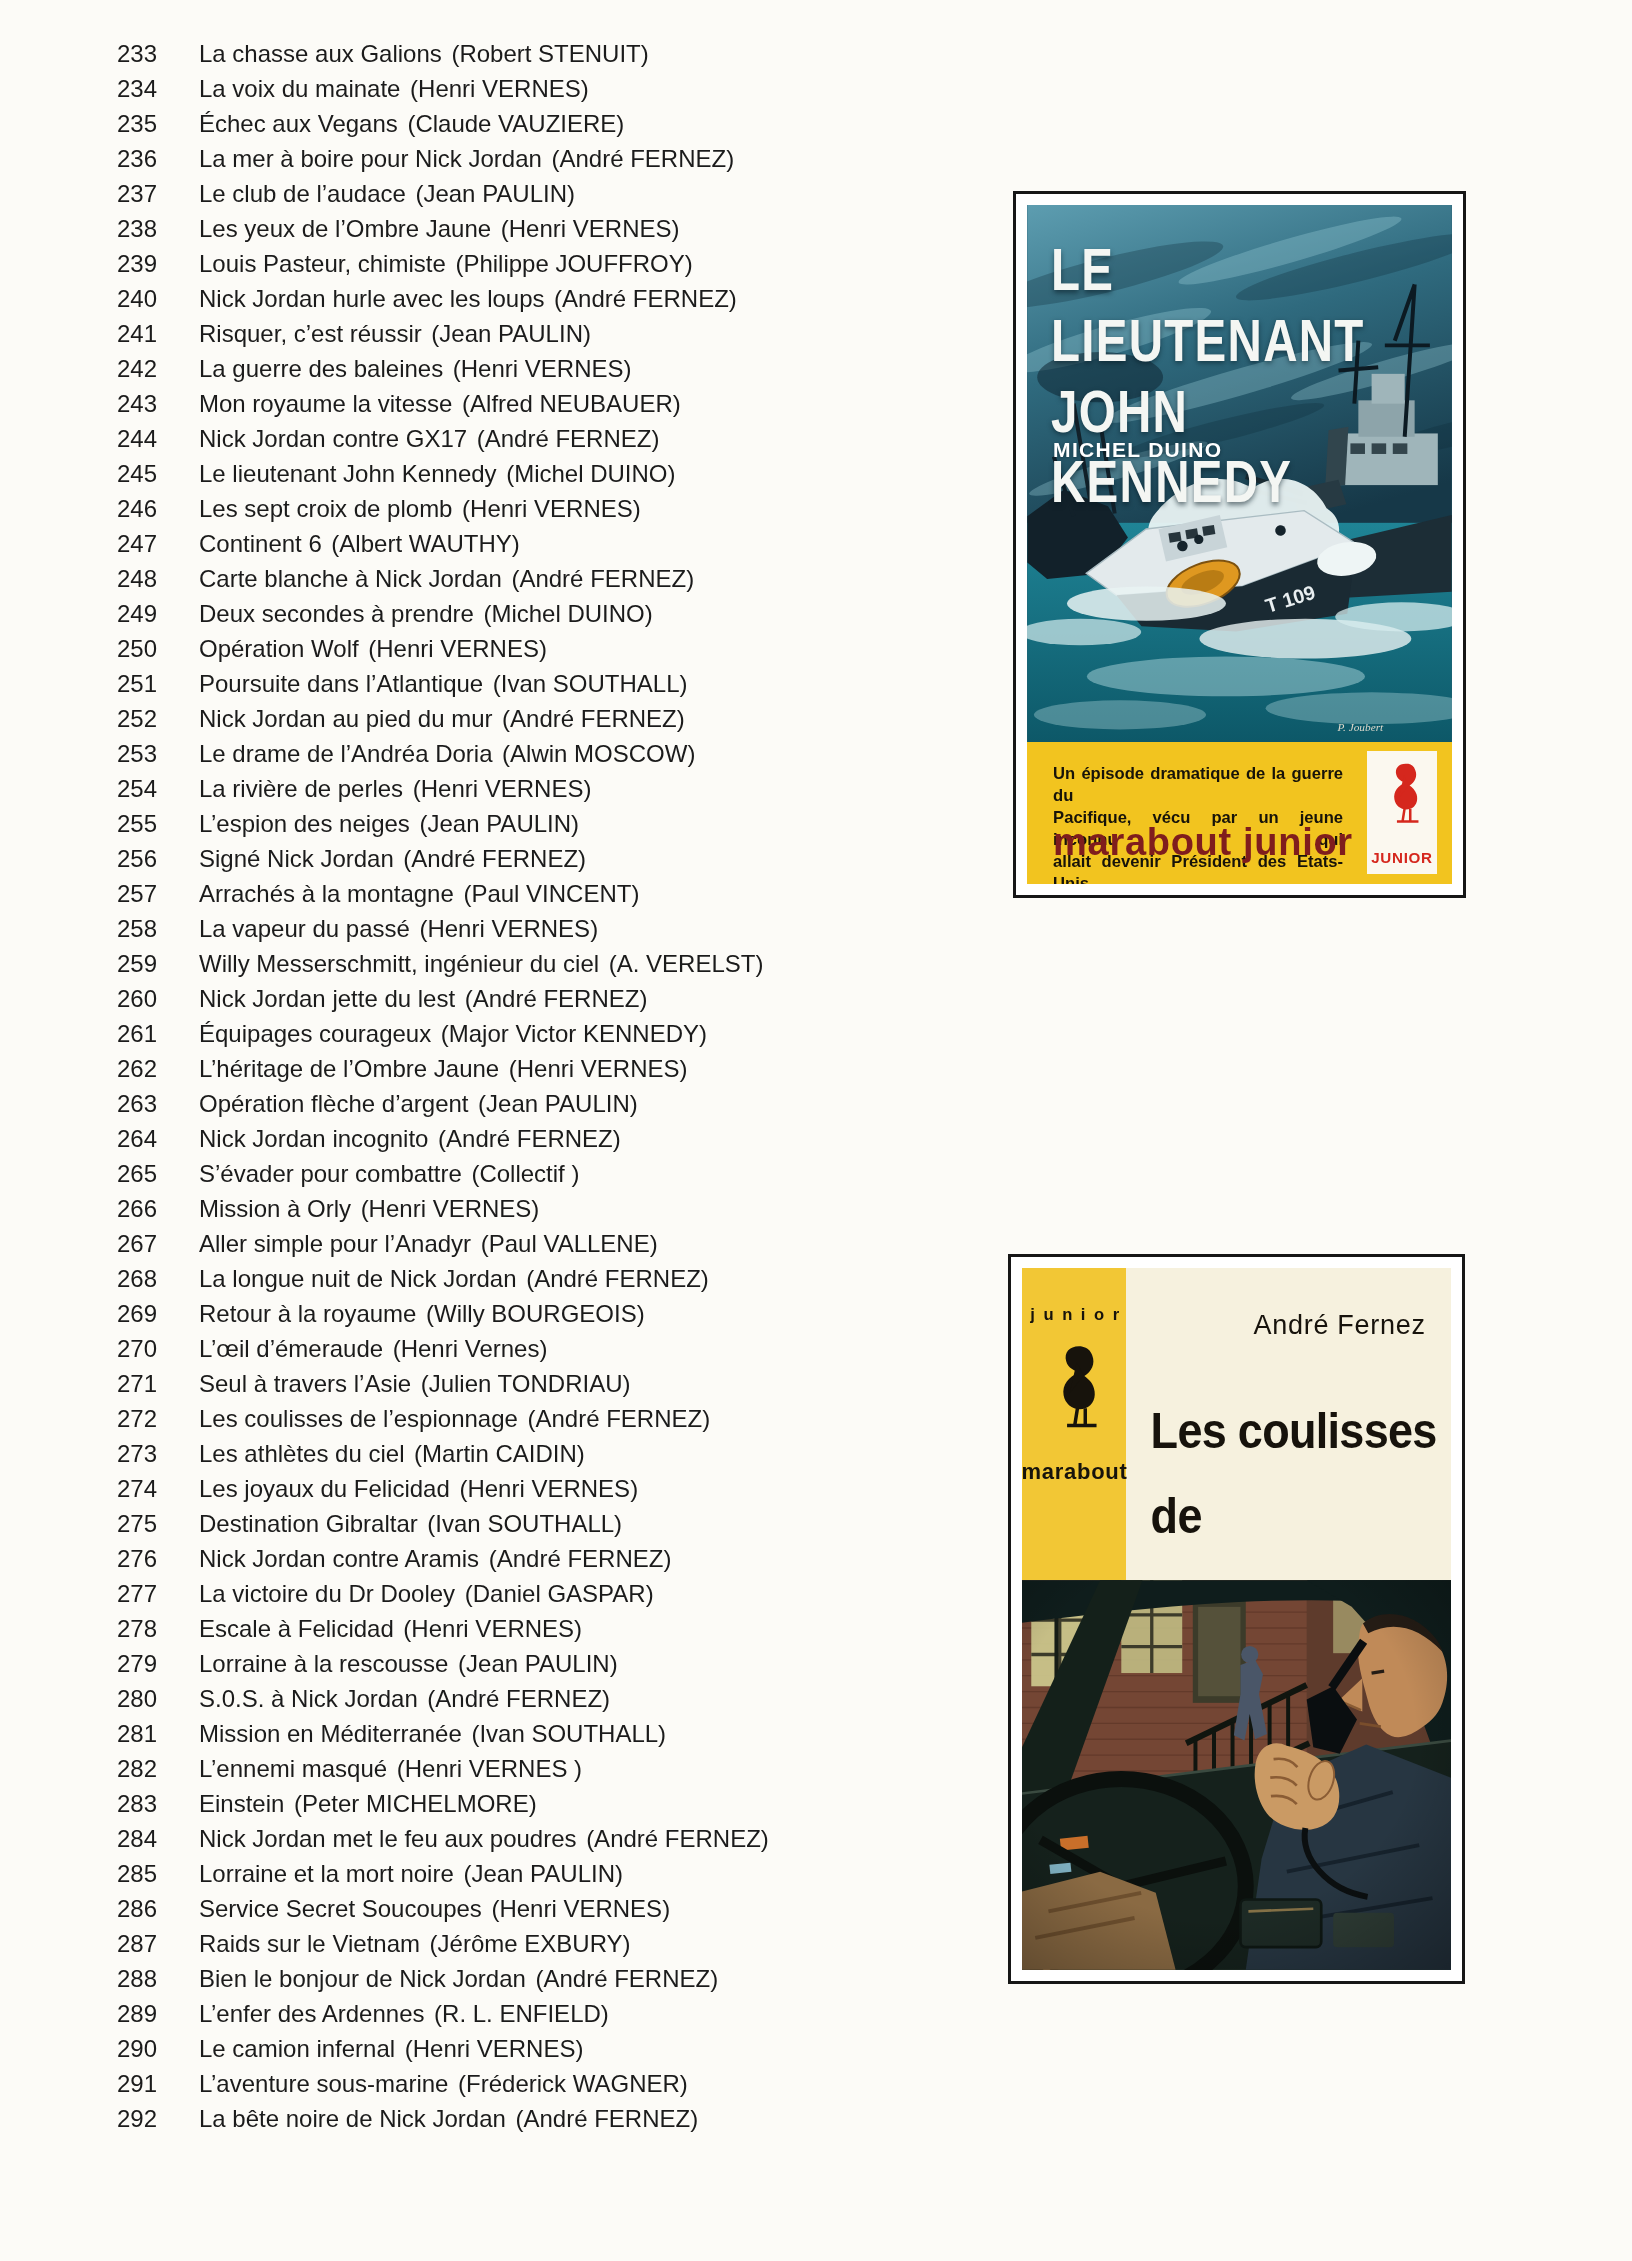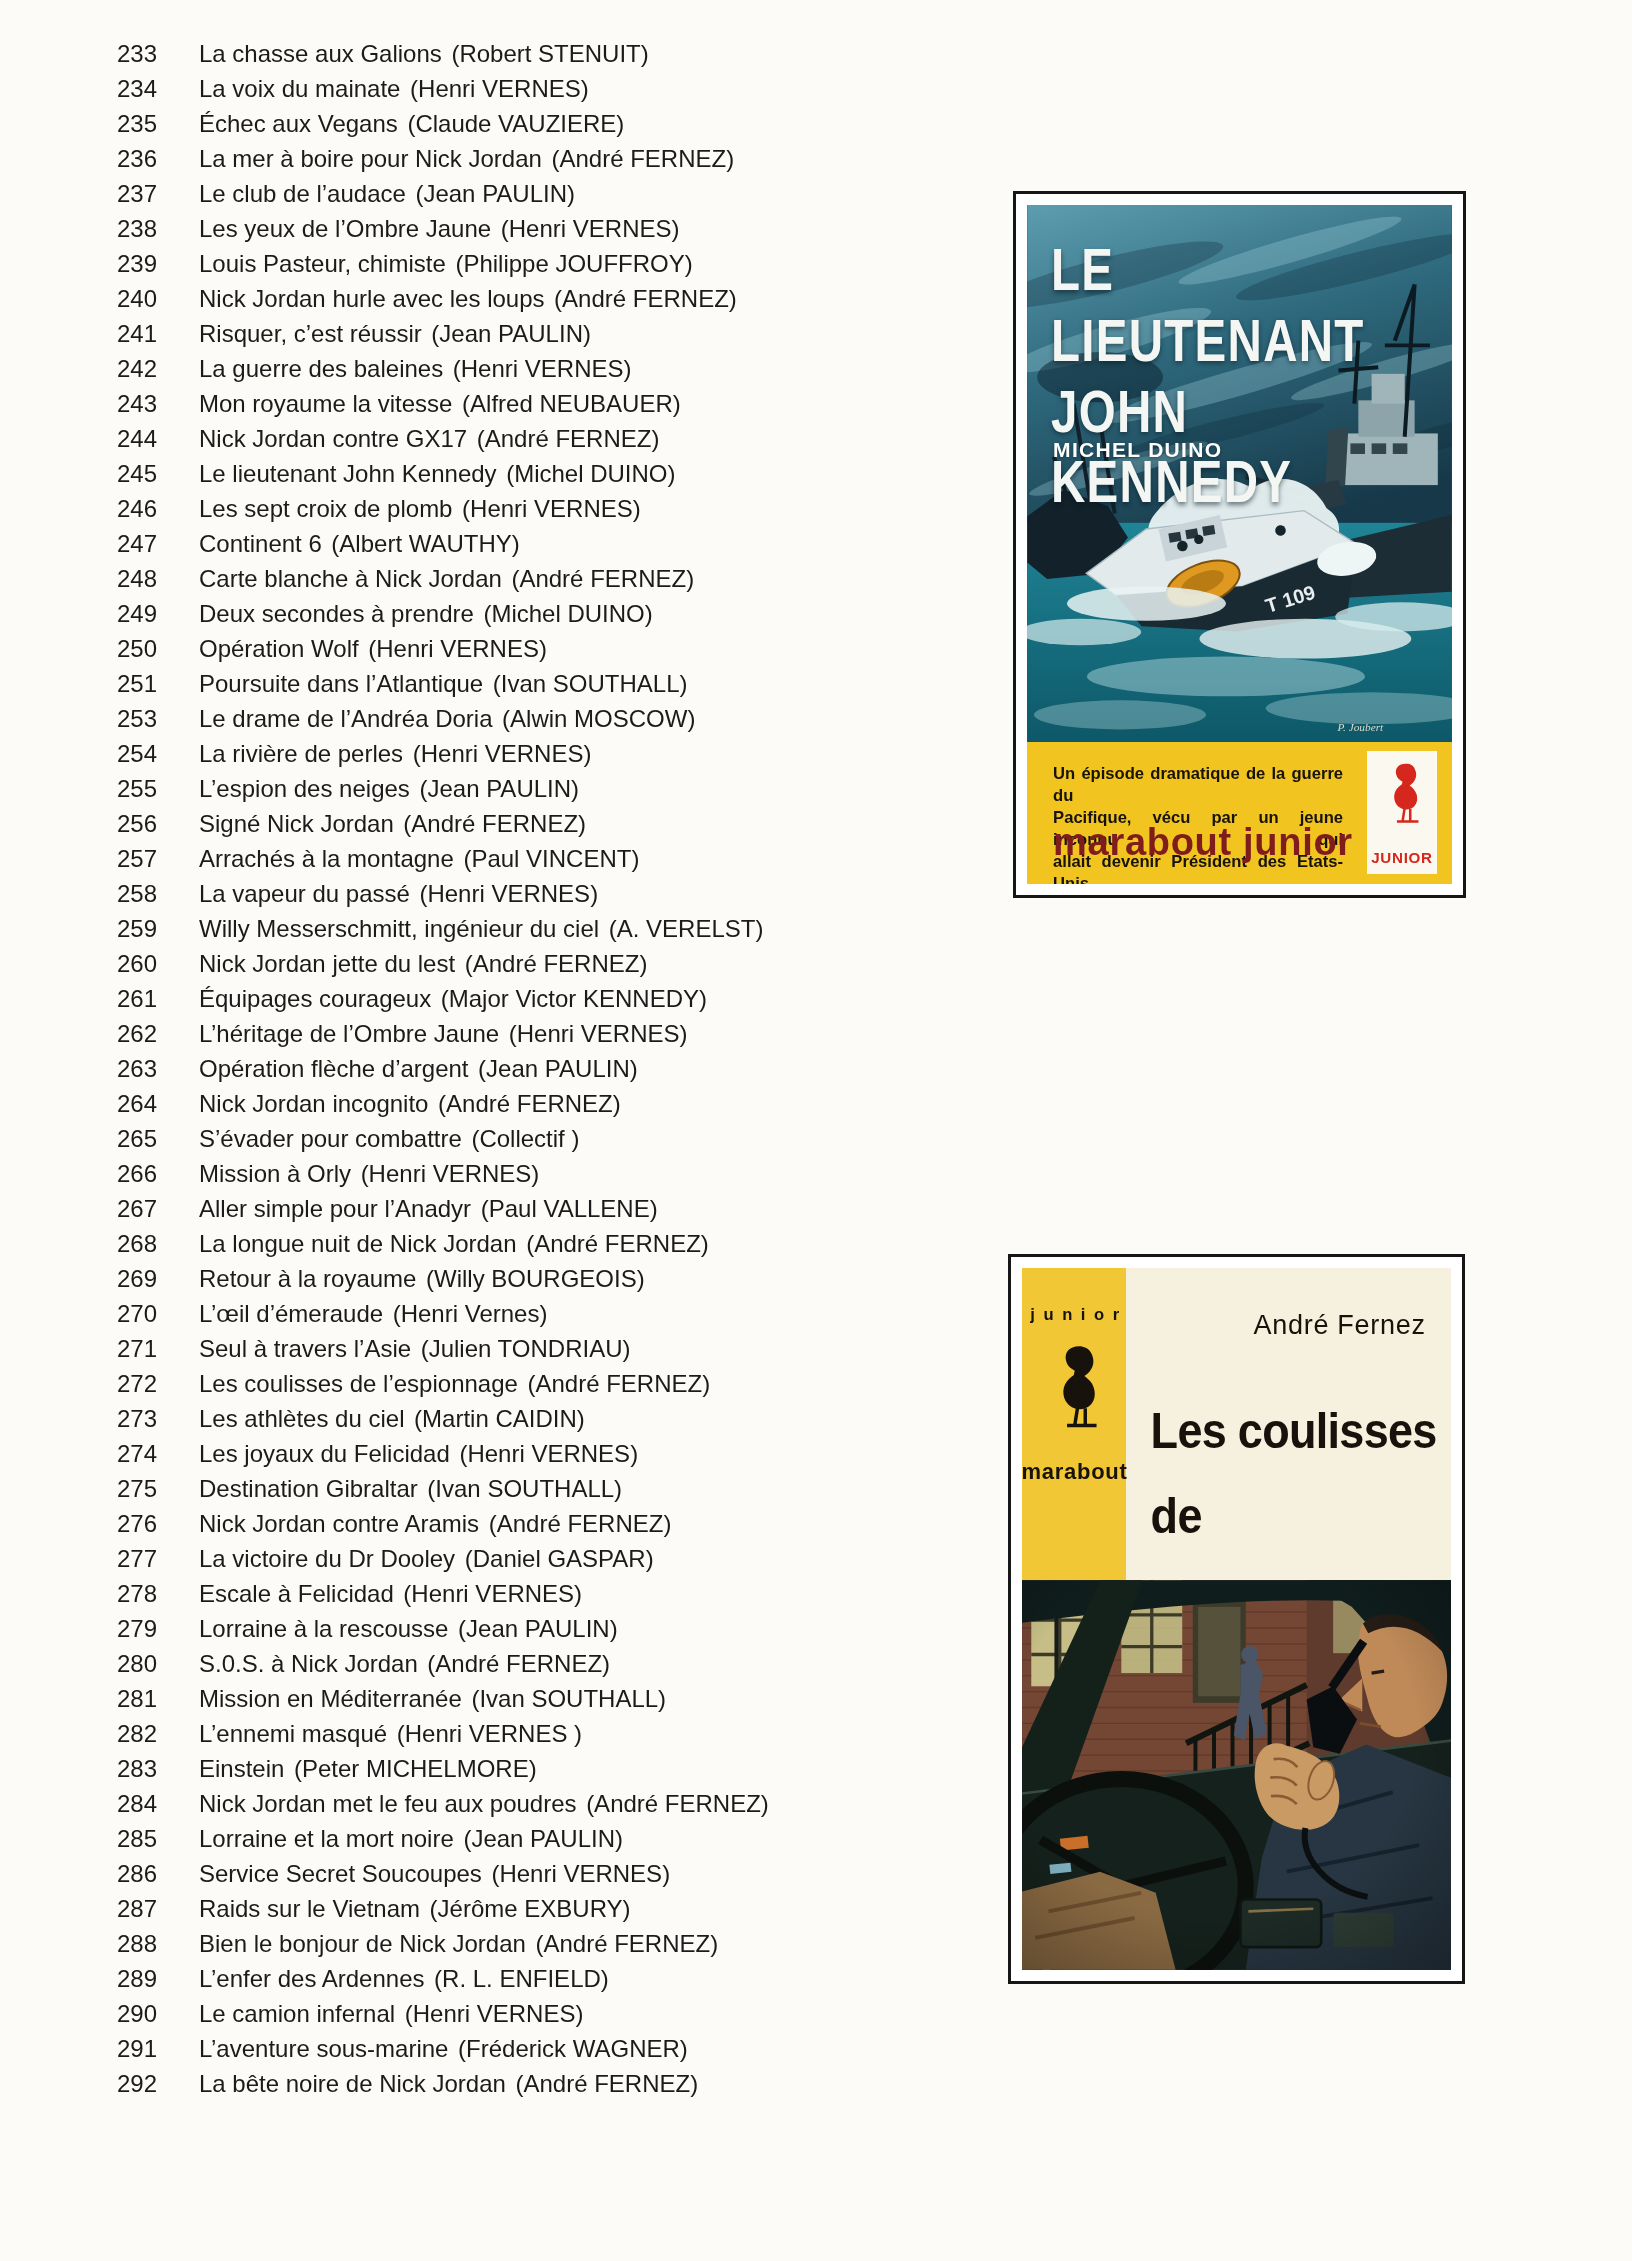--- a/index.html
+++ b/index.html
@@ -127,20 +127,23 @@
     </div>
 
     <div class="entry">
       <span class="num">250</span><span class="title">Opération Wolf</span><span class="author">(Henri VERNES)</span>
     </div>
 
     <div class="entry">
       <span class="num">251</span><span class="title">Poursuite dans l’Atlantique</span><span class="author">(Ivan SOUTHALL)</span>
     </div>
 
+    <div class="entry">
+      <span class="num">252</span><span class="title">Nick Jordan au pied du mur</span><span class="author">(André FERNEZ)</span>
+    </div>
 
     <div class="entry">
       <span class="num">253</span><span class="title">Le drame de l’Andréa Doria</span><span class="author">(Alwin MOSCOW)</span>
     </div>
 
     <div class="entry">
       <span class="num">254</span><span class="title">La rivière de perles</span><span class="author">(Henri VERNES)</span>
     </div>
 
     <div class="entry">

